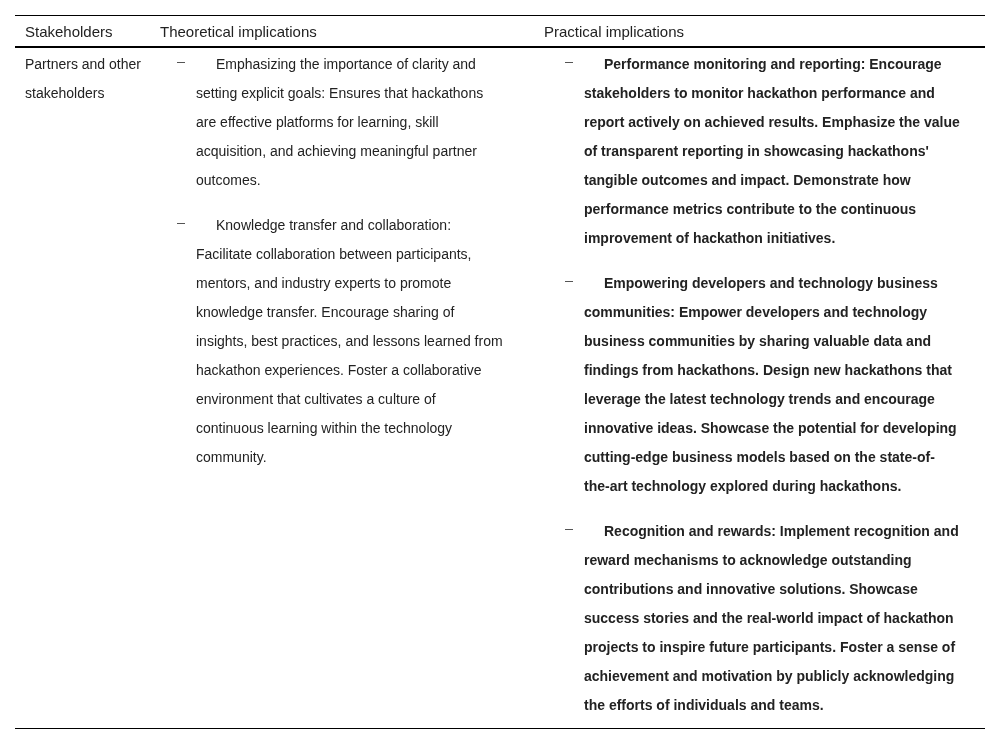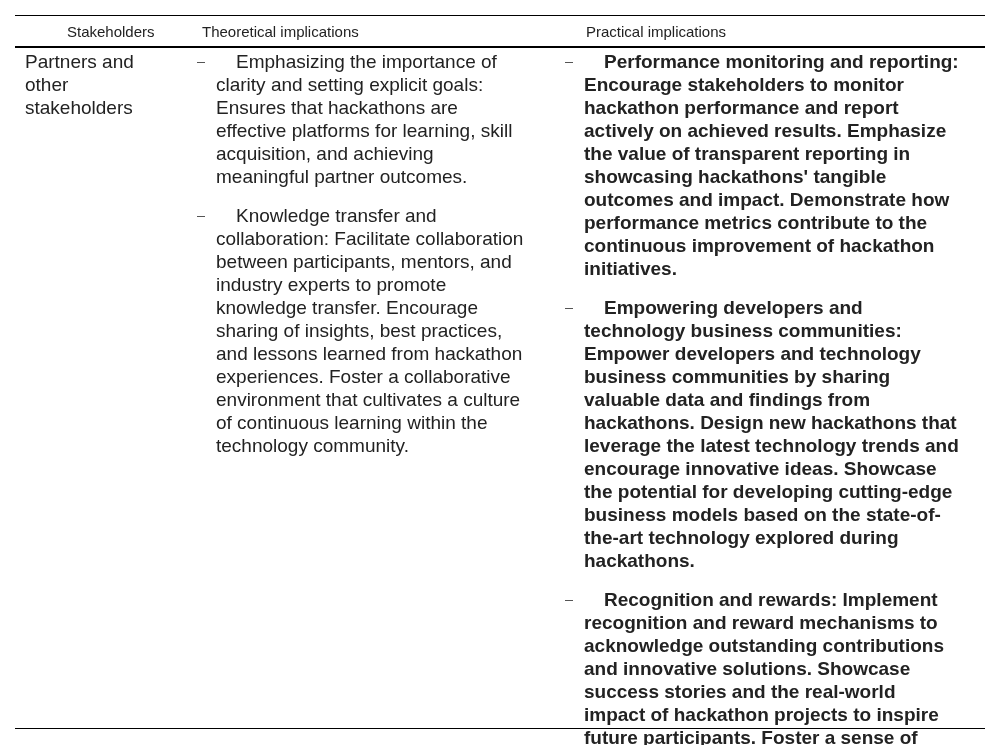--- a/index.html
+++ b/index.html
@@ -1,24 +1,24 @@
 <!DOCTYPE html>
 <html><head>
 <meta charset="utf-8">
 <style>
   html, body { margin: 0; padding: 0; background: #ffffff; }
   body { width: 1000px; height: 745px; position: relative; overflow: hidden;
          font-family: "Liberation Sans", sans-serif; color: #222; font-size: 15px; }
   .rule-top { position: absolute; left: 15px; right: 15px; top: 15px; height: 1px; background: #000; }
   .rule-head { position: absolute; left: 15px; right: 15px; top: 46px; height: 2px; background: #000; }
   .rule-bottom { position: absolute; left: 15px; right: 15px; top: 728px; height: 1px; background: #000; }
-  .th { position: absolute; top: 22px; line-height: 20px; font-size: 15px; margin-left: 42px; }
-  .cell { position: absolute; top: 50px; line-height: 23px; font-size: 19px; }
+  .th { position: absolute; top: 22px; line-height: 20px; font-size: 15px; }
+  .cell { position: absolute; top: 50px; line-height: 29px; font-size: 14px; }
   .stake { left: 25px; width: 120px; }
-  .col-theo { left: 216px; width: 308px; }
+  .col-theo { left: 196px; width: 308px; }
   .col-prac { left: 584px; width: 376px; font-weight: bold; }
   .item { margin: 0 0 16px 0; position: relative; text-indent: 20px; }
   .item .dash { position: absolute; left: -20px; top: 0; text-indent: 0; width: 14px; color: #444; }
   .item .dash::before { content: ""; position: absolute; left: 1px; top: 12px; width: 8px; height: 1px; background: #555; }
 </style>
 </head>
 <body>
 
 <div class="rule-top"></div>
 <div class="th stake">Stakeholders</div>

